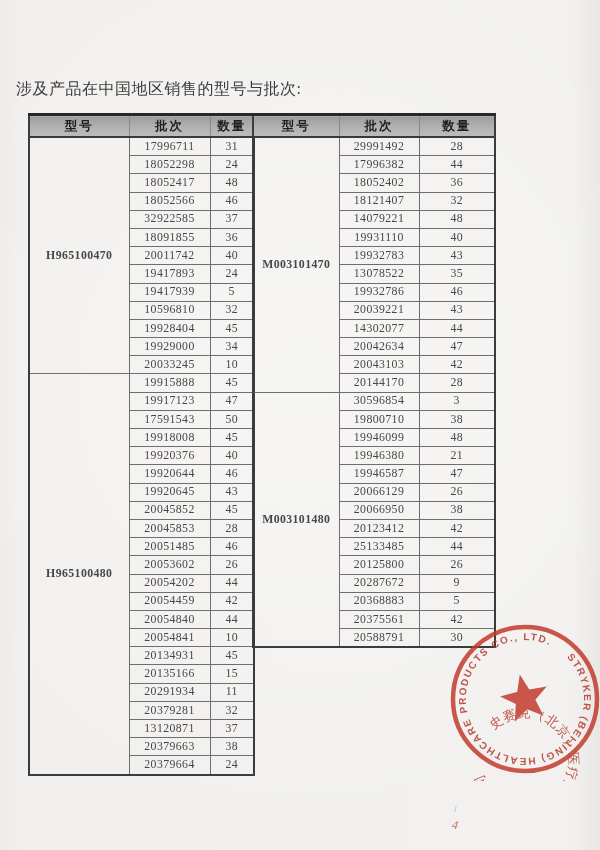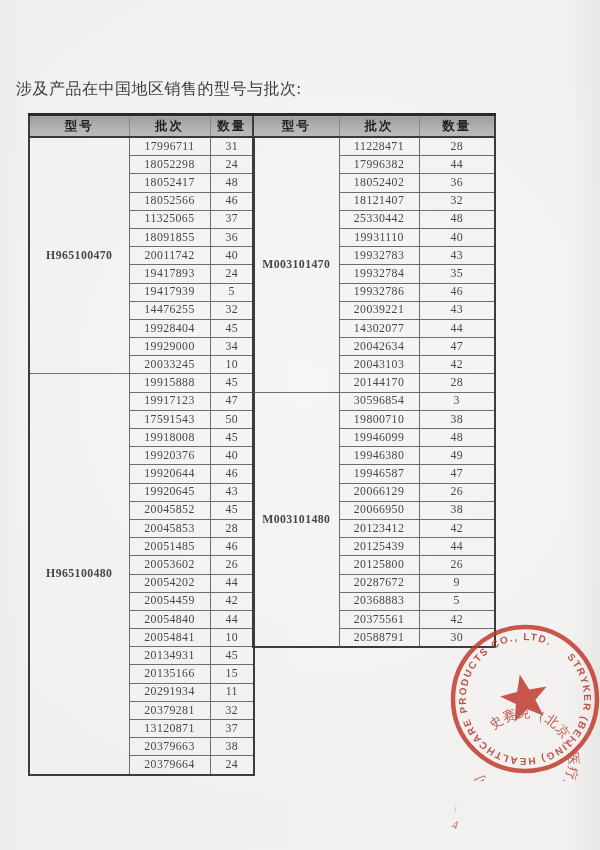--- a/index.html
+++ b/index.html
@@ -83,41 +83,41 @@
       </tr>
       <tr>
         <td>18052417</td>
         <td>48</td>
       </tr>
       <tr>
         <td>18052566</td>
         <td>46</td>
       </tr>
       <tr>
-        <td>11325065</td>
+        <td>32922585</td>
         <td>37</td>
       </tr>
       <tr>
         <td>18091855</td>
         <td>36</td>
       </tr>
       <tr>
         <td>20011742</td>
         <td>40</td>
       </tr>
       <tr>
         <td>19417893</td>
         <td>24</td>
       </tr>
       <tr>
         <td>19417939</td>
         <td>5</td>
       </tr>
       <tr>
-        <td>14476255</td>
+        <td>10596810</td>
         <td>32</td>
       </tr>
       <tr>
         <td>19928404</td>
         <td>45</td>
       </tr>
       <tr>
         <td>19929000</td>
         <td>34</td>
       </tr>
@@ -226,49 +226,49 @@
   <thead>
       <tr>
         <th>型号</th>
         <th>批次</th>
         <th>数量</th>
       </tr>
     </thead>
   <tbody>
       <tr>
         <td class="model-cell" rowspan="14">M003101470</td>
-        <td>11228471</td>
+        <td>29991492</td>
         <td>28</td>
       </tr>
       <tr>
         <td>17996382</td>
         <td>44</td>
       </tr>
       <tr>
         <td>18052402</td>
         <td>36</td>
       </tr>
       <tr>
         <td>18121407</td>
         <td>32</td>
       </tr>
       <tr>
-        <td>25330442</td>
+        <td>14079221</td>
         <td>48</td>
       </tr>
       <tr>
         <td>19931110</td>
         <td>40</td>
       </tr>
       <tr>
         <td>19932783</td>
         <td>43</td>
       </tr>
       <tr>
-        <td>19932784</td>
+        <td>13078522</td>
         <td>35</td>
       </tr>
       <tr>
         <td>19932786</td>
         <td>46</td>
       </tr>
       <tr>
         <td>20039221</td>
         <td>43</td>
       </tr>
@@ -296,40 +296,40 @@
       <tr>
         <td>19800710</td>
         <td>38</td>
       </tr>
       <tr>
         <td>19946099</td>
         <td>48</td>
       </tr>
       <tr>
         <td>19946380</td>
-        <td>49</td>
+        <td>21</td>
       </tr>
       <tr>
         <td>19946587</td>
         <td>47</td>
       </tr>
       <tr>
         <td>20066129</td>
         <td>26</td>
       </tr>
       <tr>
         <td>20066950</td>
         <td>38</td>
       </tr>
       <tr>
         <td>20123412</td>
         <td>42</td>
       </tr>
       <tr>
-        <td>20125439</td>
+        <td>25133485</td>
         <td>44</td>
       </tr>
       <tr>
         <td>20125800</td>
         <td>26</td>
       </tr>
       <tr>
         <td>20287672</td>
         <td>9</td>
       </tr>

